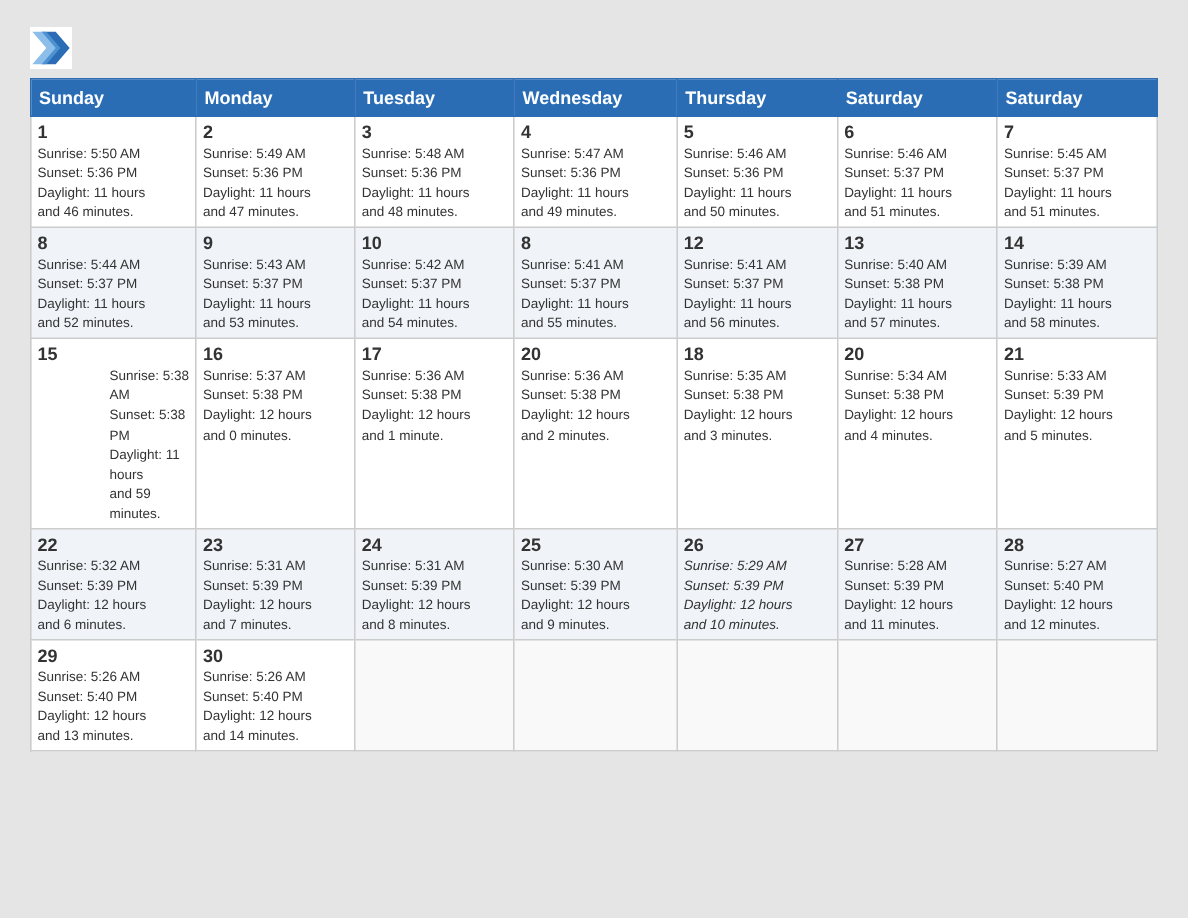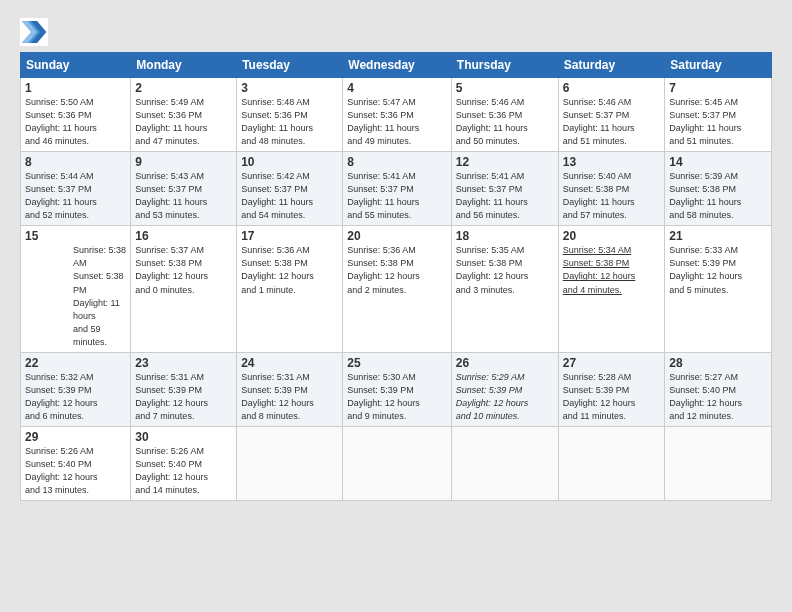--- a/index.html
+++ b/index.html
@@ -267,21 +267,21 @@
           </td>
           <td>
             <span class="day-num">18</span>
             <div class="day-info" style="white-space: pre-line;">Sunrise: 5:35 AM
 Sunset: 5:38 PM
 Daylight: 12 hours
 and 3 minutes.</div>
           </td>
           <td>
             <span class="day-num">20</span>
-            <div class="day-info" style="white-space: pre-line; text-decoration: underline;">Sunrise: 5:34 AM
+            <div class="day-info" style="white-space: pre-line;">Sunrise: 5:34 AM
 Sunset: 5:38 PM
 Daylight: 12 hours
 and 4 minutes.</div>
           </td>
           <td>
             <span class="day-num">21</span>
             <div class="day-info" style="white-space: pre-line;">Sunrise: 5:33 AM
 Sunset: 5:39 PM
 Daylight: 12 hours
 and 5 minutes.</div>

